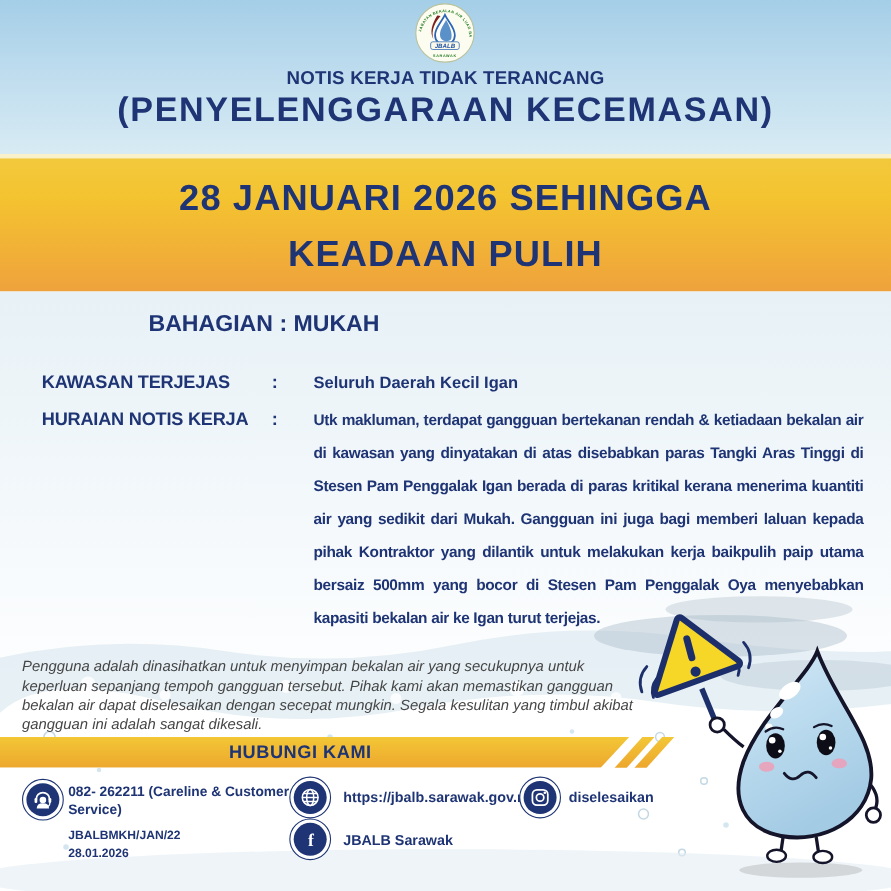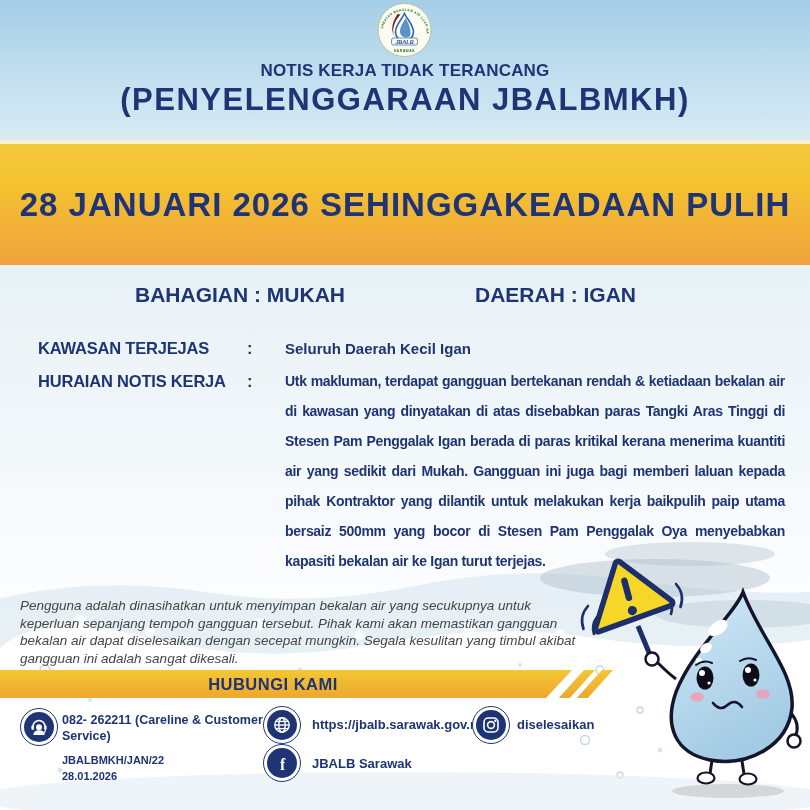--- a/index.html
+++ b/index.html
@@ -14,21 +14,21 @@
   .divider{left:0;top:140px;width:810px;height:4px;background:#f8f1c9;}
   .header-subtitle{left:0;top:61px;width:810px;text-align:center;
     color:#1e3474;font-weight:bold;font-size:17px;letter-spacing:.2px;}
   .header-title{left:0;top:82px;width:810px;text-align:center;
     color:#1e3474;font-weight:bold;font-size:31px;letter-spacing:1.5px;}
   
   .logo{left:371px;top:2px;width:67px;height:56px;}
   
   .banner{left:0;top:144px;width:810px;height:121px;
     background:linear-gradient(180deg,#f2c93c 0%,#f4c330 30%,#efa23c 100%);
-    display:flex;flex-direction:row;justify-content:center;align-items:center;}
+    display:flex;flex-direction:column;justify-content:center;align-items:center;}
   .banner-line{color:#1e3474;font-weight:bold;font-size:33px;letter-spacing:1px;line-height:51px;}
   
   .content-bg{left:0;top:265px;width:810px;height:545px;
     background:linear-gradient(180deg,#e7f1f6 0%,#f3f8fb 35%,#ffffff 70%);}
   .splash{left:0;top:540px;width:810px;height:270px;}
   
   .region-bahagian{left:135px;top:283px;color:#1e3474;font-weight:bold;font-size:21px;}
   .region-daerah{left:475px;top:283px;color:#1e3474;font-weight:bold;font-size:21px;}
   
   .detail-label{color:#1e3474;font-weight:bold;font-size:16.5px;letter-spacing:-.2px;}
@@ -86,21 +86,21 @@
     </text>
     <path d="M26.5,12 C21.5,20 19.5,27 23,33.5 C20.5,26 24.5,18 29.5,12.5 Z" fill="#7a2020"></path>
     <path d="M33.5,11.5 C30.5,18 24.5,23 24.5,30 a9,9 0 0 0 18,0 C42.5,23 36.5,18 33.5,11.5 Z" fill="#ffffff" stroke="#2b66b5" stroke-width="1.6"></path>
     <path d="M34.5,16 C33,20 29,24 29,29.5 a6,6 0 0 0 10,4.5 C41,29 37.5,21 34.5,16 Z" fill="#3e7ec0" opacity="0.85"></path>
     <rect x="20.5" y="36" width="26" height="7" rx="2" fill="#fdf9e8" stroke="#2b66b5" stroke-width="0.7"></rect>
     <text x="33.5" y="41.6" text-anchor="middle" font-size="5.6" font-style="italic" font-weight="bold" fill="#2456a8">JBALB</text>
     <text x="33.5" y="49.5" text-anchor="middle" font-size="3.4" fill="#1c7a1c" font-weight="bold" letter-spacing="0.6">SARAWAK</text>
   </svg>
 
   <div class="abs header-subtitle">NOTIS KERJA TIDAK TERANCANG</div>
-  <div class="abs header-title">(PENYELENGGARAAN JBALBMKH)</div>
+  <div class="abs header-title">(PENYELENGGARAAN KECEMASAN)</div>
 
   <div class="abs banner">
     <div class="banner-line">28 JANUARI 2026 SEHINGGA</div>
     <div class="banner-line">KEADAAN PULIH</div>
   </div>
 
   <div class="abs content-bg"></div>
 
   <svg class="abs splash" viewBox="0 0 810 270">
     <path d="M0,58 Q100,36 205,52 T415,46 T630,40 T810,52 L810,100 Q700,114 595,98 T375,104 T150,98 T0,108 Z" fill="#cfe2ec" opacity="0.5"></path>
@@ -131,21 +131,20 @@
         <circle cx="300" cy="130" r="2.5"></circle>
         <circle cx="520" cy="125" r="2"></circle>
       <circle cx="660" cy="210" r="2.5"></circle>
         <circle cx="745" cy="240" r="2"></circle>
         <circle cx="60" cy="230" r="2.5"></circle>
     </g>
     <ellipse cx="405" cy="258" rx="430" ry="26" fill="#e2edf3" opacity="0.6"></ellipse>
   </svg>
 
   <div class="abs region-bahagian">BAHAGIAN : MUKAH</div>
-  <div class="abs region-daerah">DAERAH : IGAN</div>
 
   <div class="abs detail-label lbl-kawasan">KAWASAN TERJEJAS</div>
   <div class="abs detail-label colon-1">:</div>
   <div class="abs val-kawasan">Seluruh Daerah Kecil Igan</div>
 
   <div class="abs detail-label lbl-huraian">HURAIAN NOTIS KERJA</div>
   <div class="abs detail-label colon-2">:</div>
   <div class="abs val-huraian">Utk makluman, terdapat gangguan bertekanan rendah &amp; ketiadaan bekalan air di kawasan yang dinyatakan di atas disebabkan paras Tangki Aras Tinggi di Stesen Pam Penggalak Igan berada di paras kritikal kerana menerima kuantiti air yang sedikit dari Mukah. Gangguan ini juga bagi memberi laluan kepada pihak Kontraktor yang dilantik untuk melakukan kerja baikpulih paip utama bersaiz 500mm yang bocor di Stesen Pam Penggalak Oya menyebabkan kapasiti bekalan air ke Igan turut terjejas.</div>
 
   <div class="abs disclaimer">Pengguna adalah dinasihatkan untuk menyimpan bekalan air yang secukupnya untuk keperluan sepanjang tempoh gangguan tersebut. Pihak kami akan memastikan gangguan bekalan air dapat diselesaikan dengan secepat mungkin. Segala kesulitan yang timbul akibat gangguan ini adalah sangat dikesali.</div>

